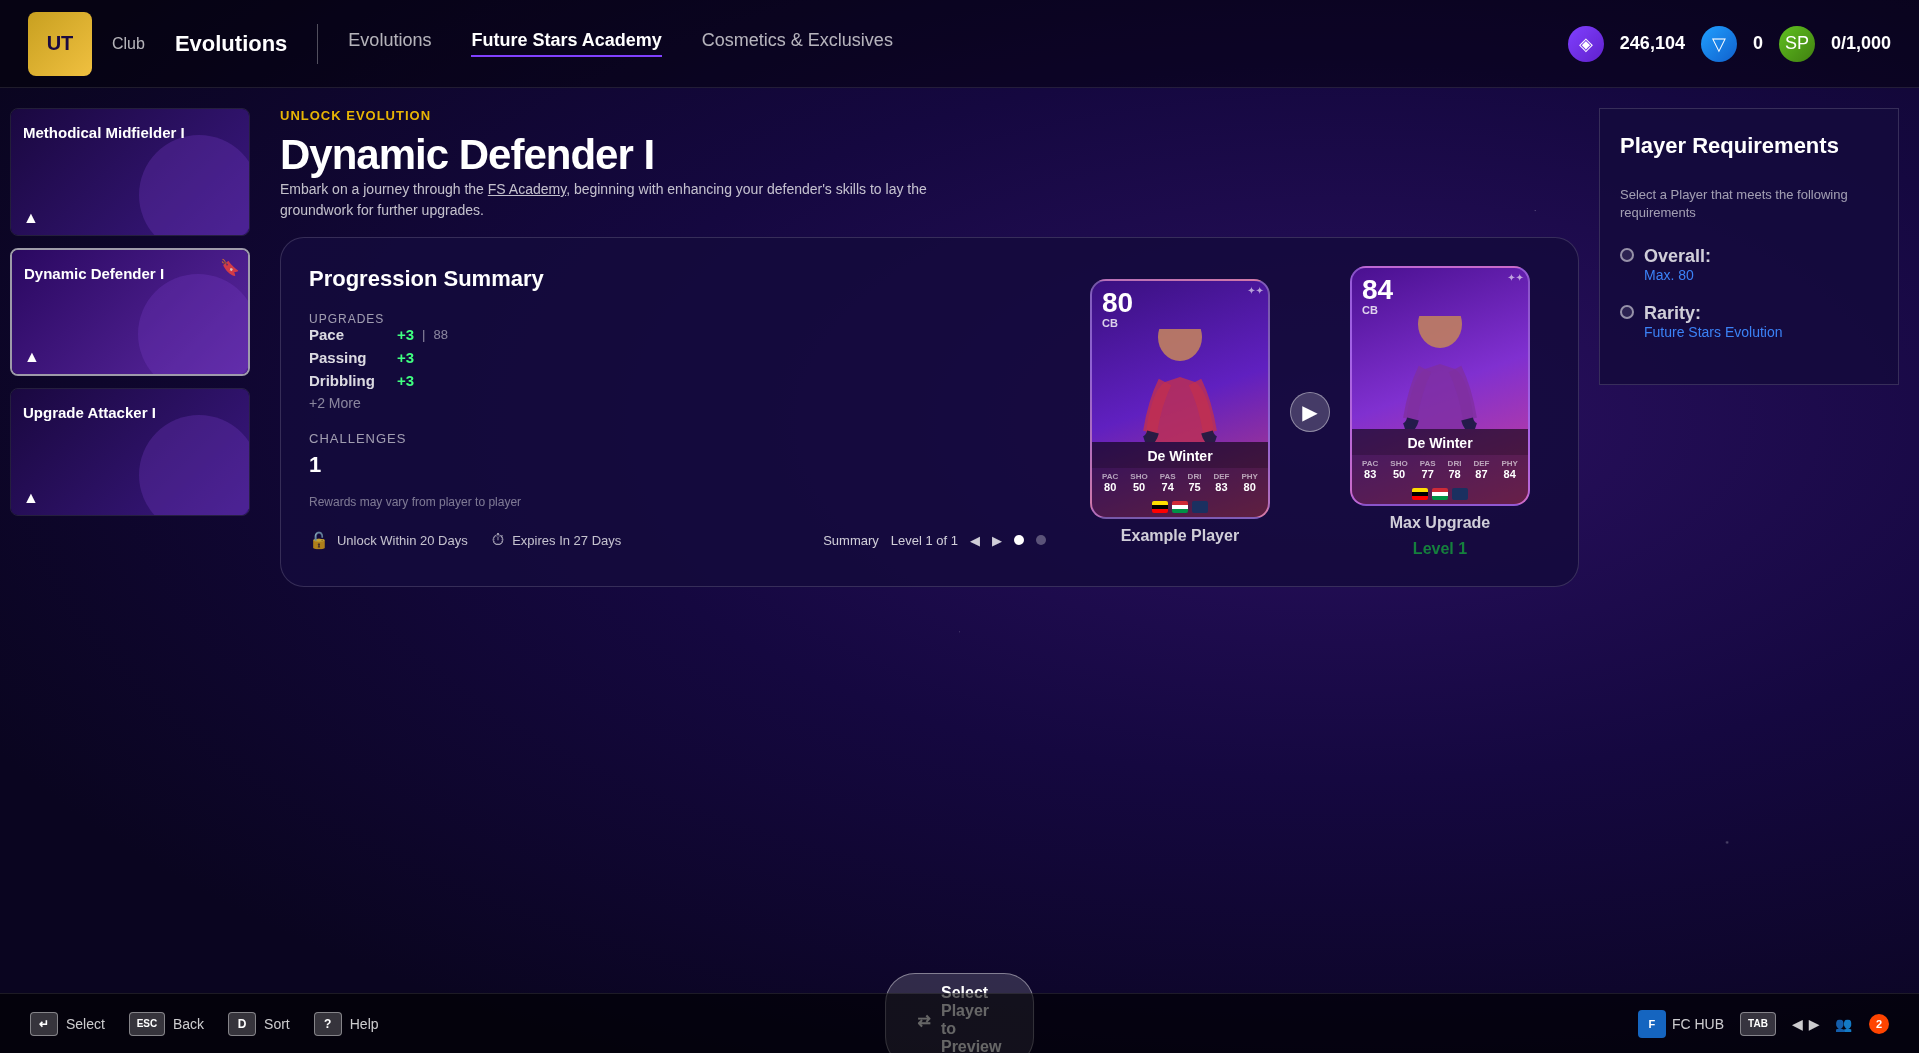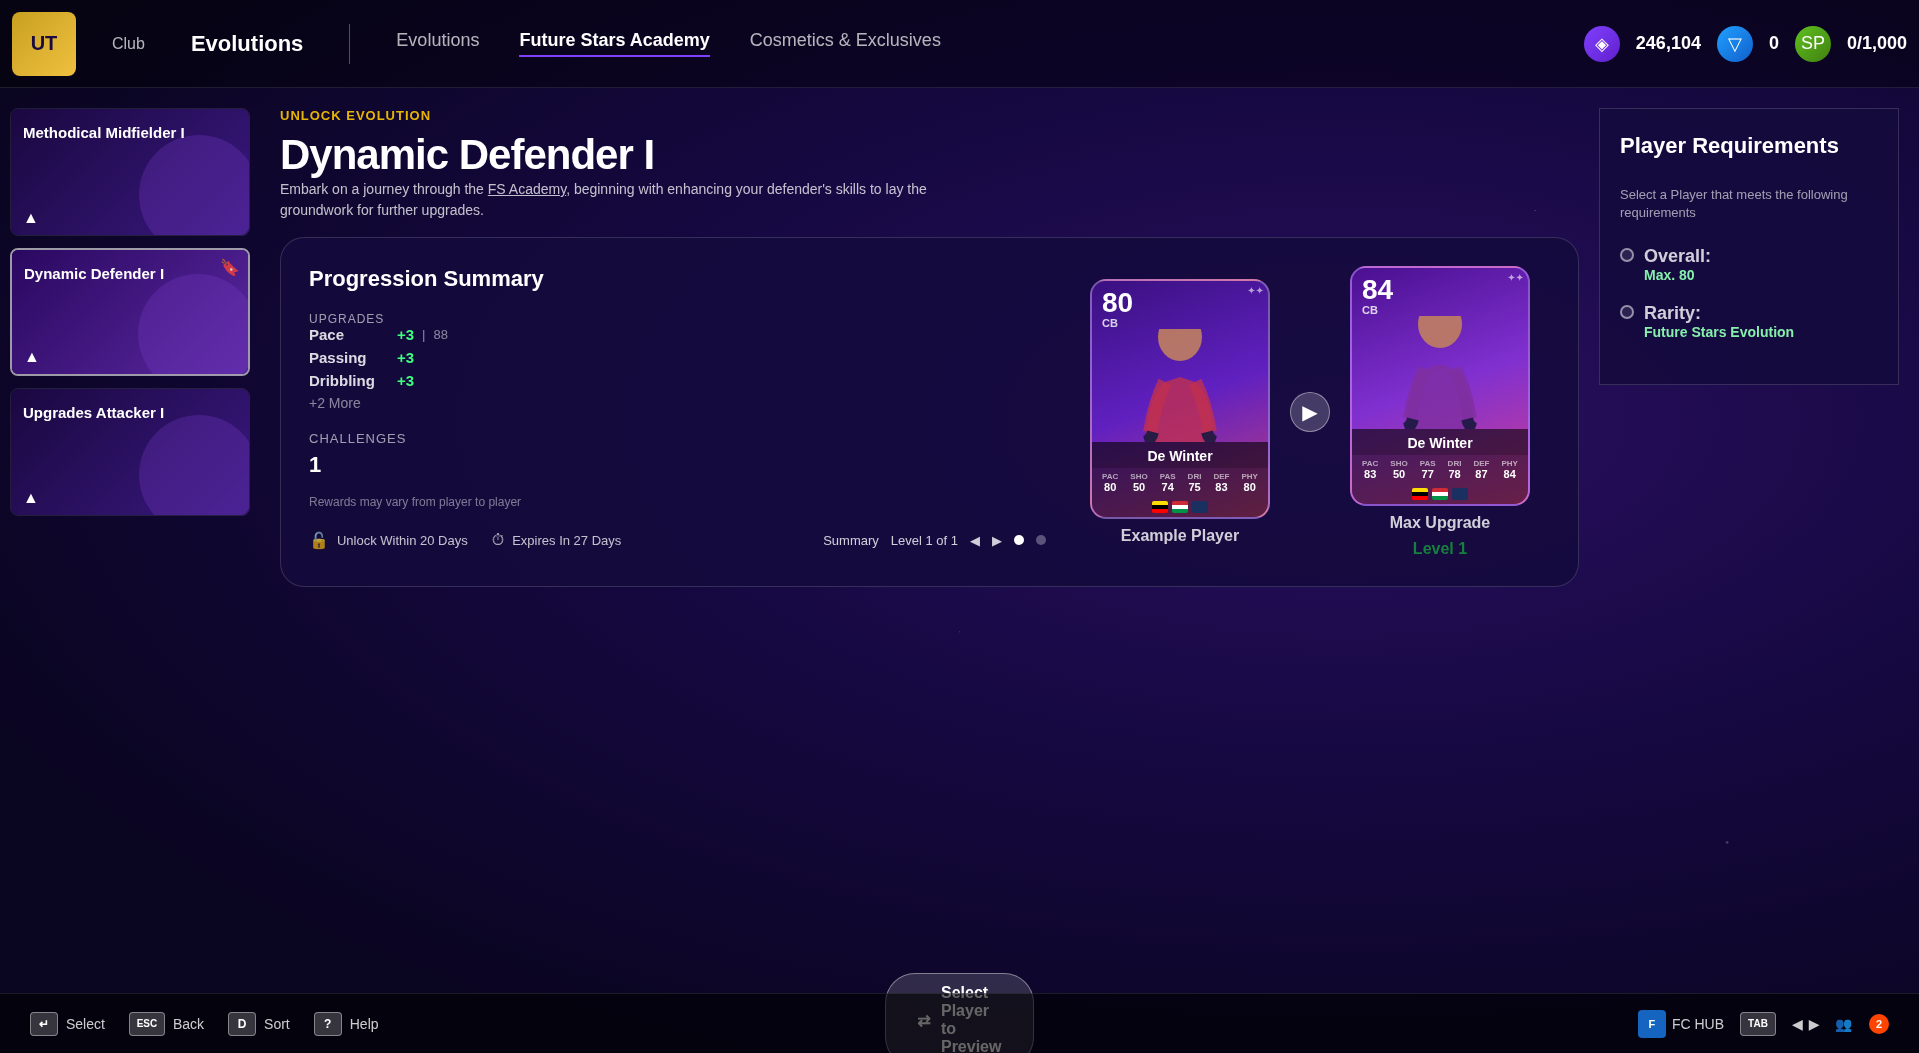--- a/index.html
+++ b/index.html
@@ -30,24 +30,23 @@
       z-index: 0;
     }
 
     
     .top-nav {
       position: relative;
       z-index: 10;
       display: flex;
       align-items: center;
       height: 88px;
-      padding: 0 12px;
+      padding: 0 28px;
       background: rgba(0,0,0,0.4);
       border-bottom: 1px solid rgba(255,255,255,0.1);
-      gap: 16px;
     }
     .logo {
       width: 64px;
       height: 64px;
       background: linear-gradient(135deg, #c8a020, #f0c040);
       border-radius: 8px;
       display: flex;
       align-items: center;
       justify-content: center;
       font-weight: 900;
@@ -503,22 +502,22 @@
       margin-top: 2px;
       flex-shrink: 0;
     }
     .req-key {
       font-size: 18px;
       color: rgba(255,255,255,0.8);
       font-weight: 600;
     }
     .req-val {
       font-size: 14px;
-      color: #86efac;
-      font-weight: 700;
+      color: #3b82f6;
+      font-weight: 400;
     }
 
     
     .bottom-bar {
       position: absolute;
       bottom: 0;
       left: 0;
       right: 0;
       height: 60px;
       background: rgba(0,0,0,0.6);
@@ -658,21 +657,21 @@
       <div class="sidebar-card-bg" style="background: linear-gradient(135deg, #2a0860 0%, #5a28a0 100%);"></div>
       <div class="sidebar-card-deco"></div>
       <div class="sidebar-card-label">Dynamic Defender I</div>
       <div class="sidebar-card-icon">🔖</div>
       <div class="sidebar-card-arrow">▲</div>
     </div>
 
     <div class="sidebar-card">
       <div class="sidebar-card-bg"></div>
       <div class="sidebar-card-deco"></div>
-      <div class="sidebar-card-label">Upgrades Attacker I</div>
+      <div class="sidebar-card-label">Upgrade Attacker I</div>
       <div class="sidebar-card-arrow">▲</div>
     </div>
 
   </aside>
 
   <div class="content-area">
 
     <div class="main-panel">
       <div class="panel-subtitle">Unlock Evolution</div>
       <div class="panel-title">Dynamic Defender I</div>

